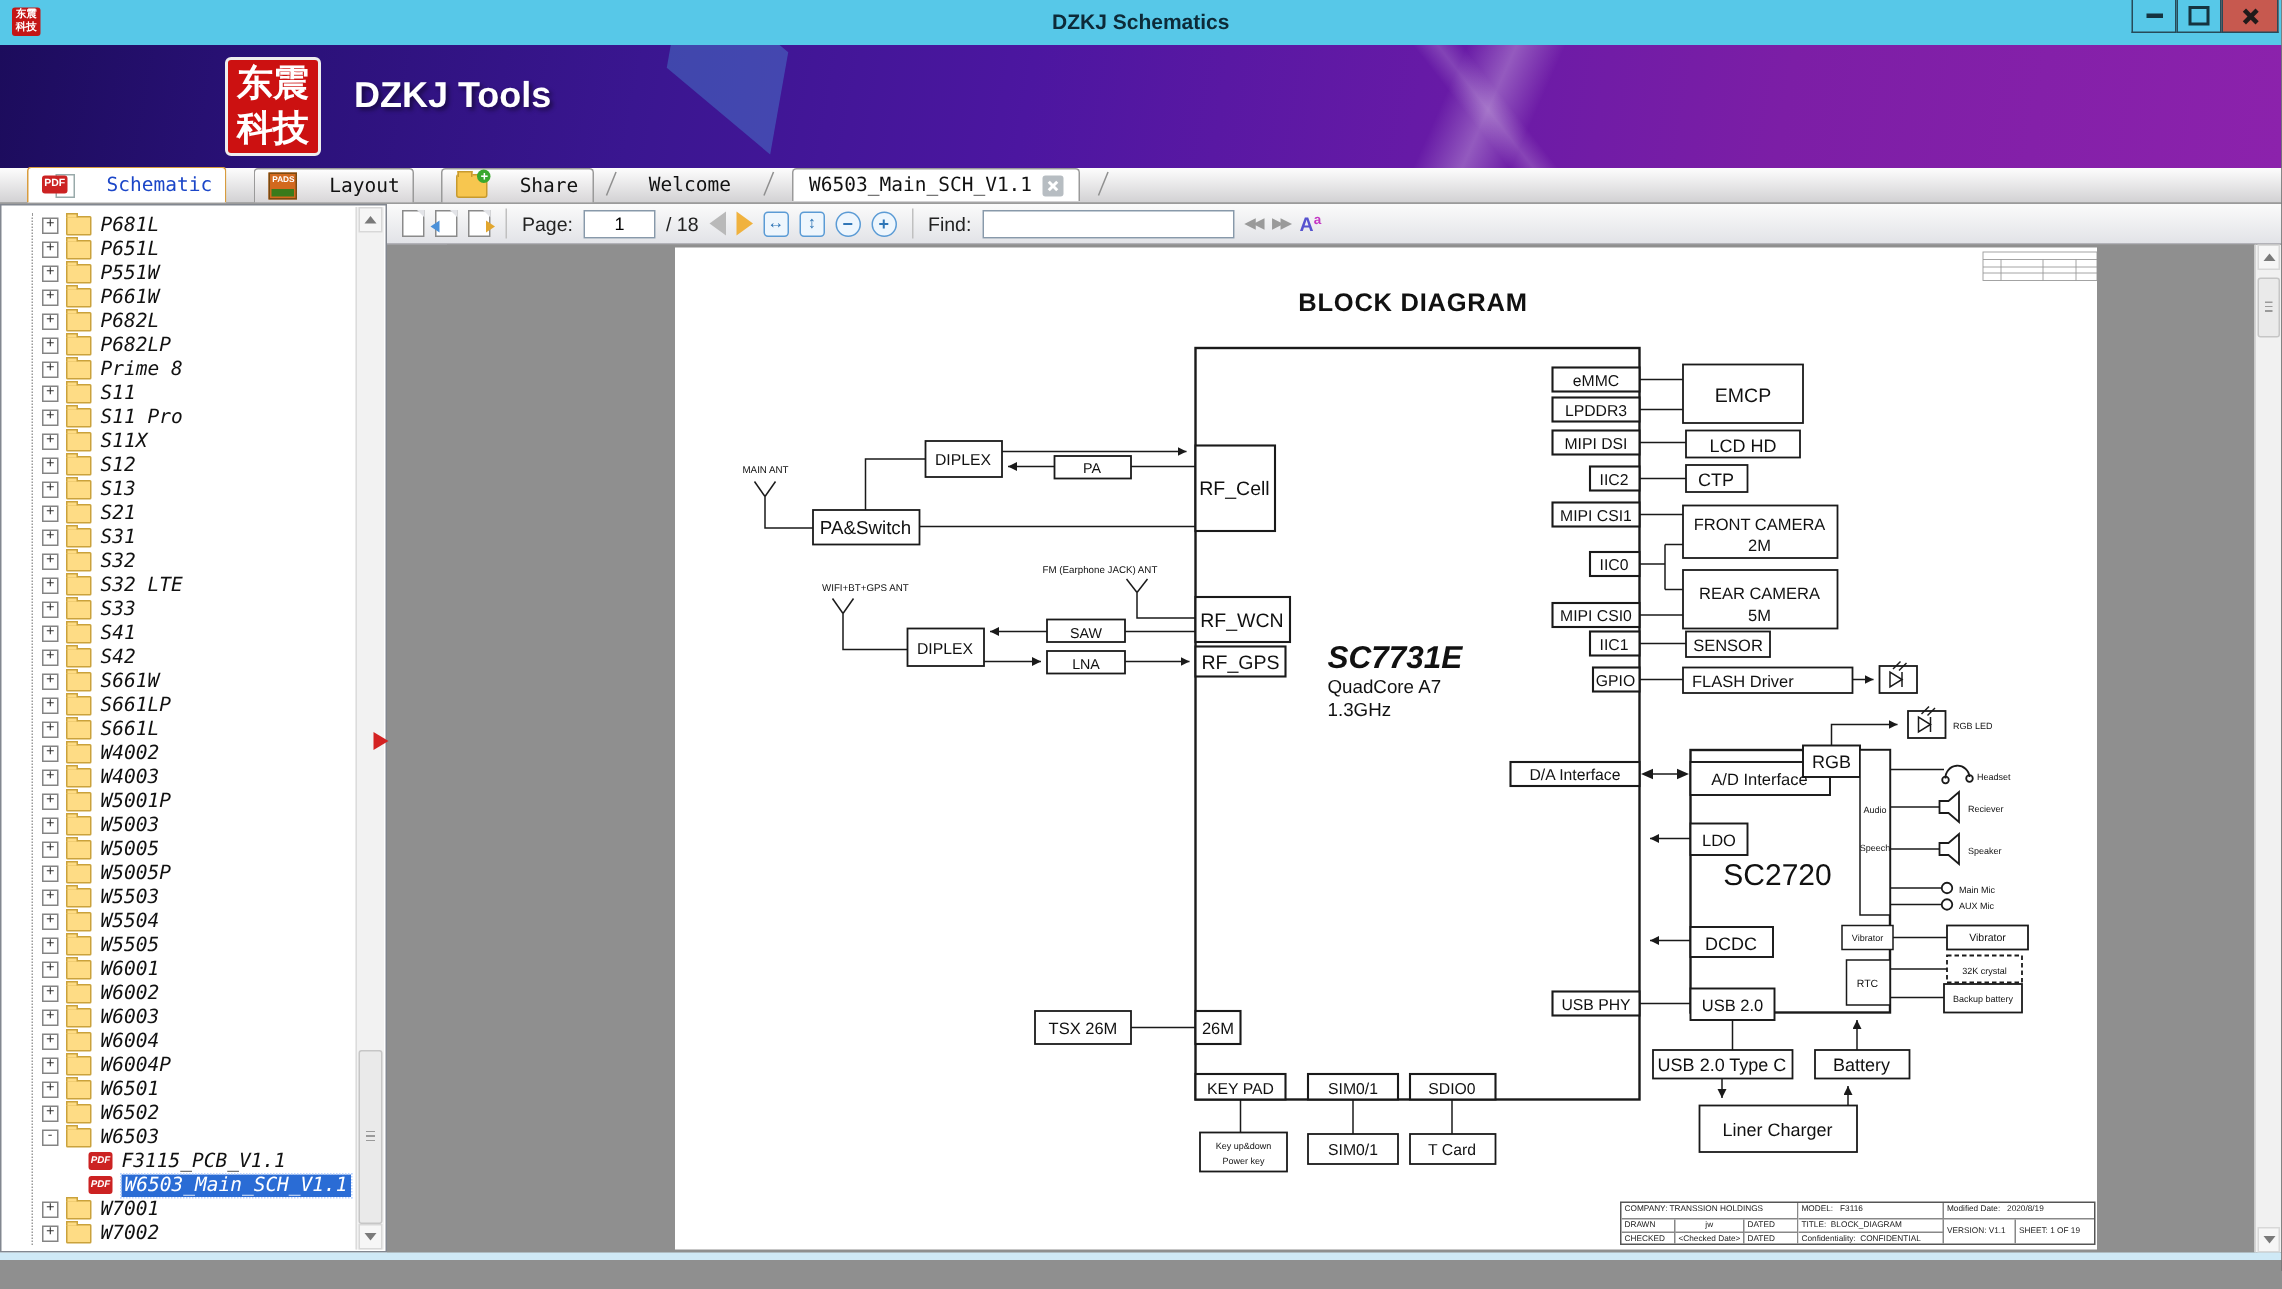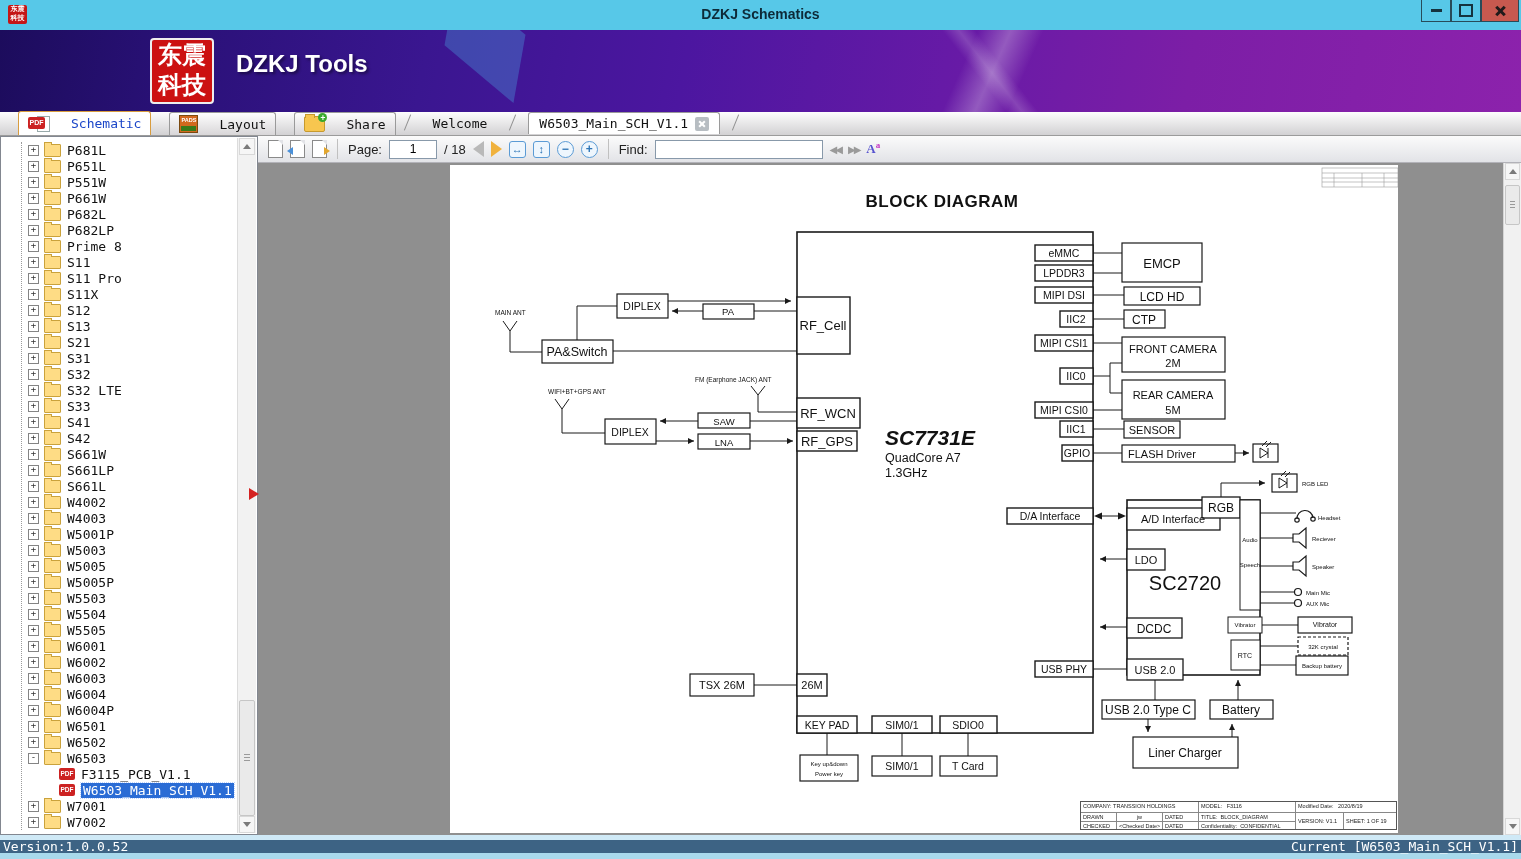--- a/index.html
+++ b/index.html
@@ -65,26 +65,26 @@
   .pagebox{width:46px;height:17px;border:1px solid #8899aa;background:#fff;text-align:center;font-size:12px;font-family:"Liberation Sans",sans-serif;padding:0;}
   .tri-l{width:0;height:0;border-right:11px solid #b9b9b9;border-top:8px solid transparent;border-bottom:8px solid transparent;}
   .tri-r{width:0;height:0;border-left:11px solid #f0b23e;border-top:8px solid transparent;border-bottom:8px solid transparent;}
   .sqbtn{width:17px;height:17px;border:1px solid #5b9bd5;border-radius:3px;background:#eef6fd;color:#2e75b6;display:flex;align-items:center;justify-content:center;font-size:11px;box-sizing:border-box;}
   .fitw::before{content:'\2194';} .fith::before{content:'\2195';}
   .cbtn{width:17px;height:17px;border:1px solid #5b9bd5;border-radius:50%;background:#eef6fd;color:#2e75b6;display:flex;align-items:center;justify-content:center;font-size:12px;font-weight:bold;box-sizing:border-box;}
   .zo::before{content:'\2212';} .zi::before{content:'+';}
   .findbox{width:160px;height:17px;border:1px solid #8899aa;background:#fff;font-size:12px;padding:0 3px;}
   .fnav{color:#9a9a9a;font-size:10px;letter-spacing:-2px;}
   .fprev::before{content:'\25C0\25C0';} .fnext::before{content:'\25B6\25B6';}
-  .fontic{font-size:13px;font-weight:bold;color:#5753cf;font-family:Liberation Serif, serif;}
+  .fontic{font-size:13px;font-weight:bold;color:#5753cf;}
   .fontic sup{color:#c437c4;font-size:9px;}
 
   
   .treepanel{position:absolute;top:136px;left:0;width:258px;bottom:24px;background:#fff;border:1px solid #828790;box-sizing:border-box;overflow:hidden;}
-  .tree{position:absolute;top:5px;left:0;right:20px;bottom:0;font-family:"DejaVu Sans Mono",monospace;font-size:13px;color:#111;}
+  .tree{position:absolute;top:5px;left:0;right:20px;bottom:0;font-family:"DejaVu Sans Mono",monospace;font-size:13px;color:#111;font-style:italic;}
   .tree::before{content:'';position:absolute;left:20px;top:0;height:688px;border-left:1px dotted #9a9a9a;}
   .trow{height:16px;display:flex;align-items:center;padding-left:27px;position:relative;white-space:nowrap;}
   .tgl{width:9px;height:9px;border:1px solid #848484;background:#fff;font-size:9px;line-height:7px;text-align:center;margin-right:5px;color:#333;flex:none;box-sizing:content-box;}
   .trow.folder .tgl::before{content:'+';}
   .trow.folder-open .tgl::before{content:'-';}
   .fold{width:15px;height:11px;background:#fedc85;border:1px solid #caa23c;border-radius:1px;position:relative;margin-right:6px;flex:none;}
   .fold::before{content:'';position:absolute;top:-3px;left:-1px;width:6px;height:2px;background:#fedc85;border:1px solid #caa23c;border-bottom:none;}
   .pdfic{display:none;width:16px;height:12px;background:#c22;border-radius:2px;color:#fff;font-size:6.5px;font-weight:bold;text-align:center;line-height:12px;
          margin-right:6px;flex:none;font-family:"Liberation Sans",sans-serif;}
   .trow.pdf{padding-left:58px;}
@@ -775,18 +775,14 @@
       <div class="v-thumb">
           <div class="grip"></div>
         </div>
       <div class="sb-dn">
           <div class="arr-dn"></div>
         </div>
     </div>
   </div>
 
   <div class="bottomframe"></div>
-  <div class="statusbar">
-    <span>Version:1.0.0.52</span>
-    <span>Current [W6503_Main_SCH_V1.1]</span>
-  </div>
 
 </div>
 
 </body></html>

